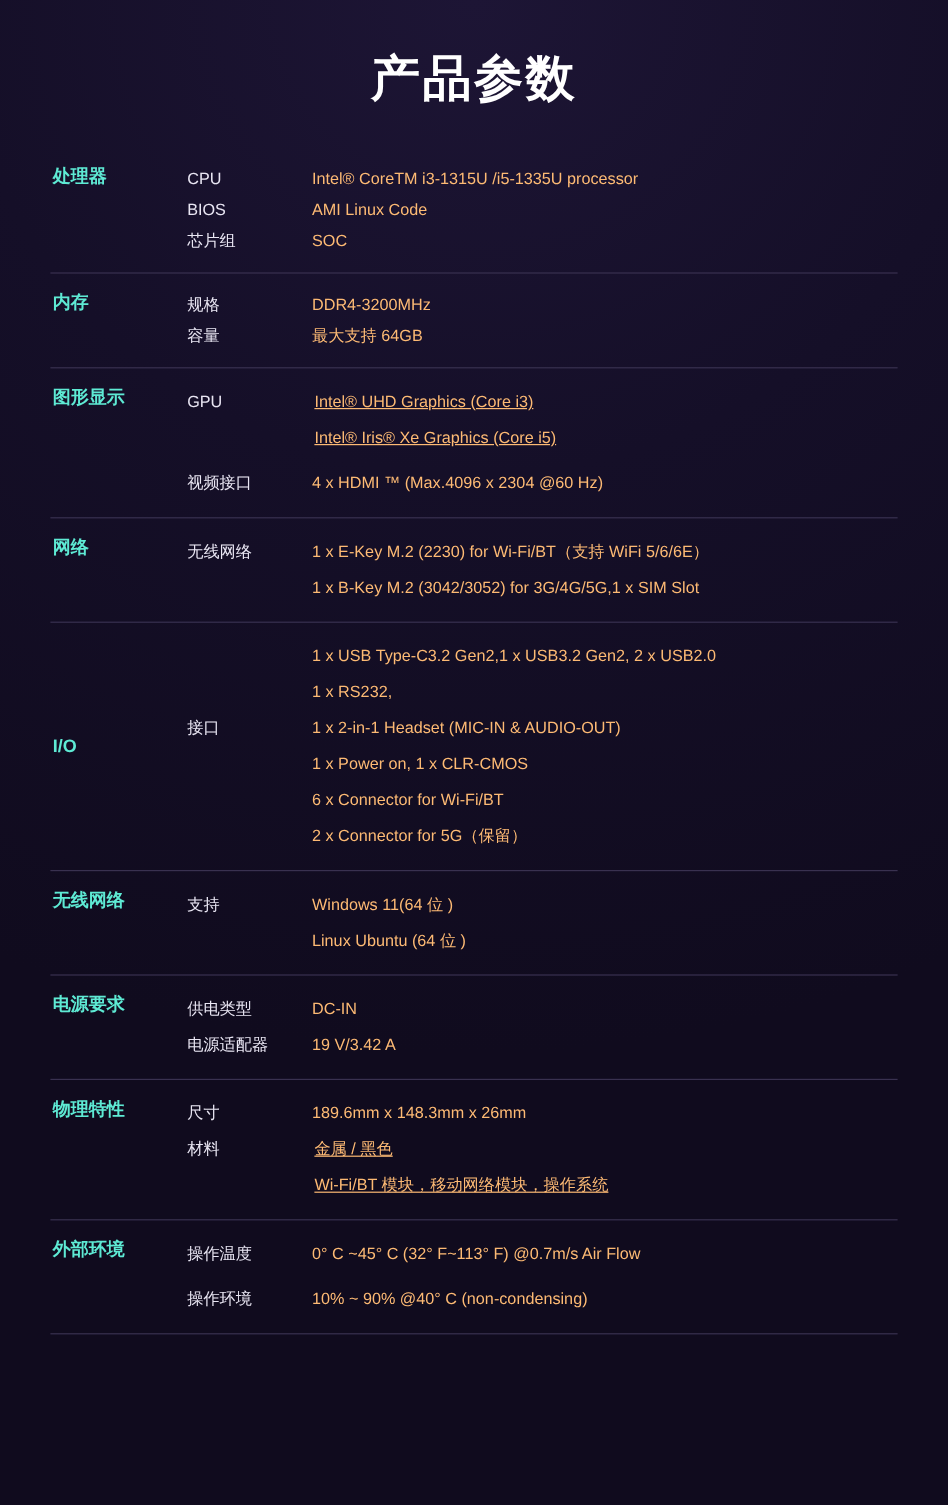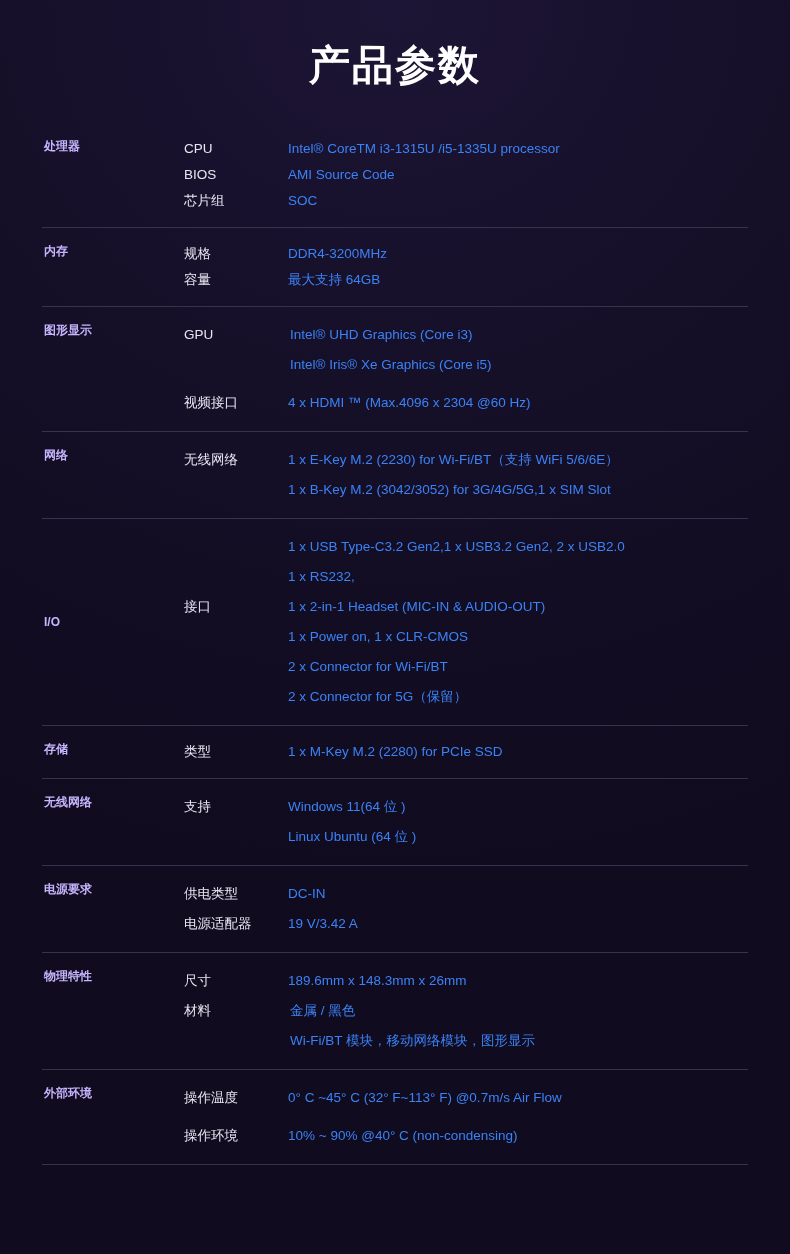--- a/index.html
+++ b/index.html
@@ -49,47 +49,47 @@
     width: 104px;
     flex: 0 0 104px;
     font-size: 13.5px;
     color: #e9e6f3;
     line-height: 26px;
     white-space: nowrap;
   }
   .line .txt {
     flex: 1 1 auto;
     font-size: 13.5px;
-    color: #3b82f6;
+    color: #fdba74;
     line-height: 26px;
   }
   .line.tall { min-height: 30px; }
   .line.tall .lbl, .line.tall .txt { line-height: 30px; }
   .row-inner {
     display: flex;
     align-items: flex-start;
   }
   .row-inner .catcell {
     width: 112px;
     flex: 0 0 112px;
-    font-size: 12px;
+    font-size: 15px;
     font-weight: bold;
-    color: #c4b5fd;
+    color: #5eead4;
     white-space: nowrap;
     padding-top: 2px;
   }
   .row-inner .catcell.mid { align-self: center; padding-top: 0; }
-  .row-inner .body { flex: 1 1 auto; margin-left: 28px; }
+  .row-inner .body { flex: 1 1 auto; }
   .rowwrap {
     border-top: 1px solid #393150;
     padding: 13px 0 13px 2px;
   }
   .rowwrap.first { border-top: none; }
   .rowwrap.last { border-bottom: none; }
-  .indent { padding-left: 2px; }
+  .indent { padding-left: 2px; text-decoration: underline; }
   .gap { height: 8px; }
 </style>
 </head>
 <body>
 
 <div class="bg"></div>
 
 <div class="page">
 
   <div class="title">产品参数</div>
@@ -99,21 +99,21 @@
     <div class="rowwrap first">
       <div class="row-inner">
         <div class="catcell">处理器</div>
         <div class="body">
           <div class="line">
             <span class="lbl">CPU</span>
             <span class="txt">Intel® CoreTM i3-1315U /i5-1335U processor</span>
           </div>
           <div class="line">
             <span class="lbl">BIOS</span>
-            <span class="txt">AMI Source Code</span>
+            <span class="txt">AMI Linux Code</span>
           </div>
           <div class="line">
             <span class="lbl">芯片组</span>
             <span class="txt">SOC</span>
           </div>
         </div>
       </div>
     </div>
 
     <div class="rowwrap">
@@ -184,41 +184,30 @@
           <div class="line tall">
             <span class="lbl">接口</span>
             <span class="txt">1 x 2-in-1 Headset (MIC-IN &amp; AUDIO-OUT)</span>
           </div>
           <div class="line tall">
             <span class="lbl"></span>
             <span class="txt">1 x Power on, 1 x CLR-CMOS</span>
           </div>
           <div class="line tall">
             <span class="lbl"></span>
-            <span class="txt">2 x Connector for Wi-Fi/BT</span>
+            <span class="txt">6 x Connector for Wi-Fi/BT</span>
           </div>
           <div class="line tall">
             <span class="lbl"></span>
             <span class="txt">2 x Connector for 5G（保留）</span>
           </div>
         </div>
       </div>
     </div>
 
-    <div class="rowwrap">
-      <div class="row-inner">
-        <div class="catcell">存储</div>
-        <div class="body">
-          <div class="line">
-            <span class="lbl">类型</span>
-            <span class="txt">1 x M-Key M.2 (2280) for PCIe SSD</span>
-          </div>
-        </div>
-      </div>
-    </div>
 
     <div class="rowwrap">
       <div class="row-inner">
         <div class="catcell">无线网络</div>
         <div class="body">
           <div class="line tall">
             <span class="lbl">支持</span>
             <span class="txt"> Windows 11(64 位 )</span>
           </div>
           <div class="line tall">
@@ -252,21 +241,21 @@
           <div class="line tall">
             <span class="lbl">尺寸</span>
             <span class="txt">189.6mm x 148.3mm x 26mm</span>
           </div>
           <div class="line tall">
             <span class="lbl">材料</span>
             <span class="txt indent">金属 / 黑色</span>
           </div>
           <div class="line tall">
             <span class="lbl"></span>
-            <span class="txt indent">Wi-Fi/BT 模块，移动网络模块，图形显示</span>
+            <span class="txt indent">Wi-Fi/BT 模块，移动网络模块，操作系统</span>
           </div>
         </div>
       </div>
     </div>
 
     <div class="rowwrap">
       <div class="row-inner">
         <div class="catcell">外部环境</div>
         <div class="body">
           <div class="line tall">

